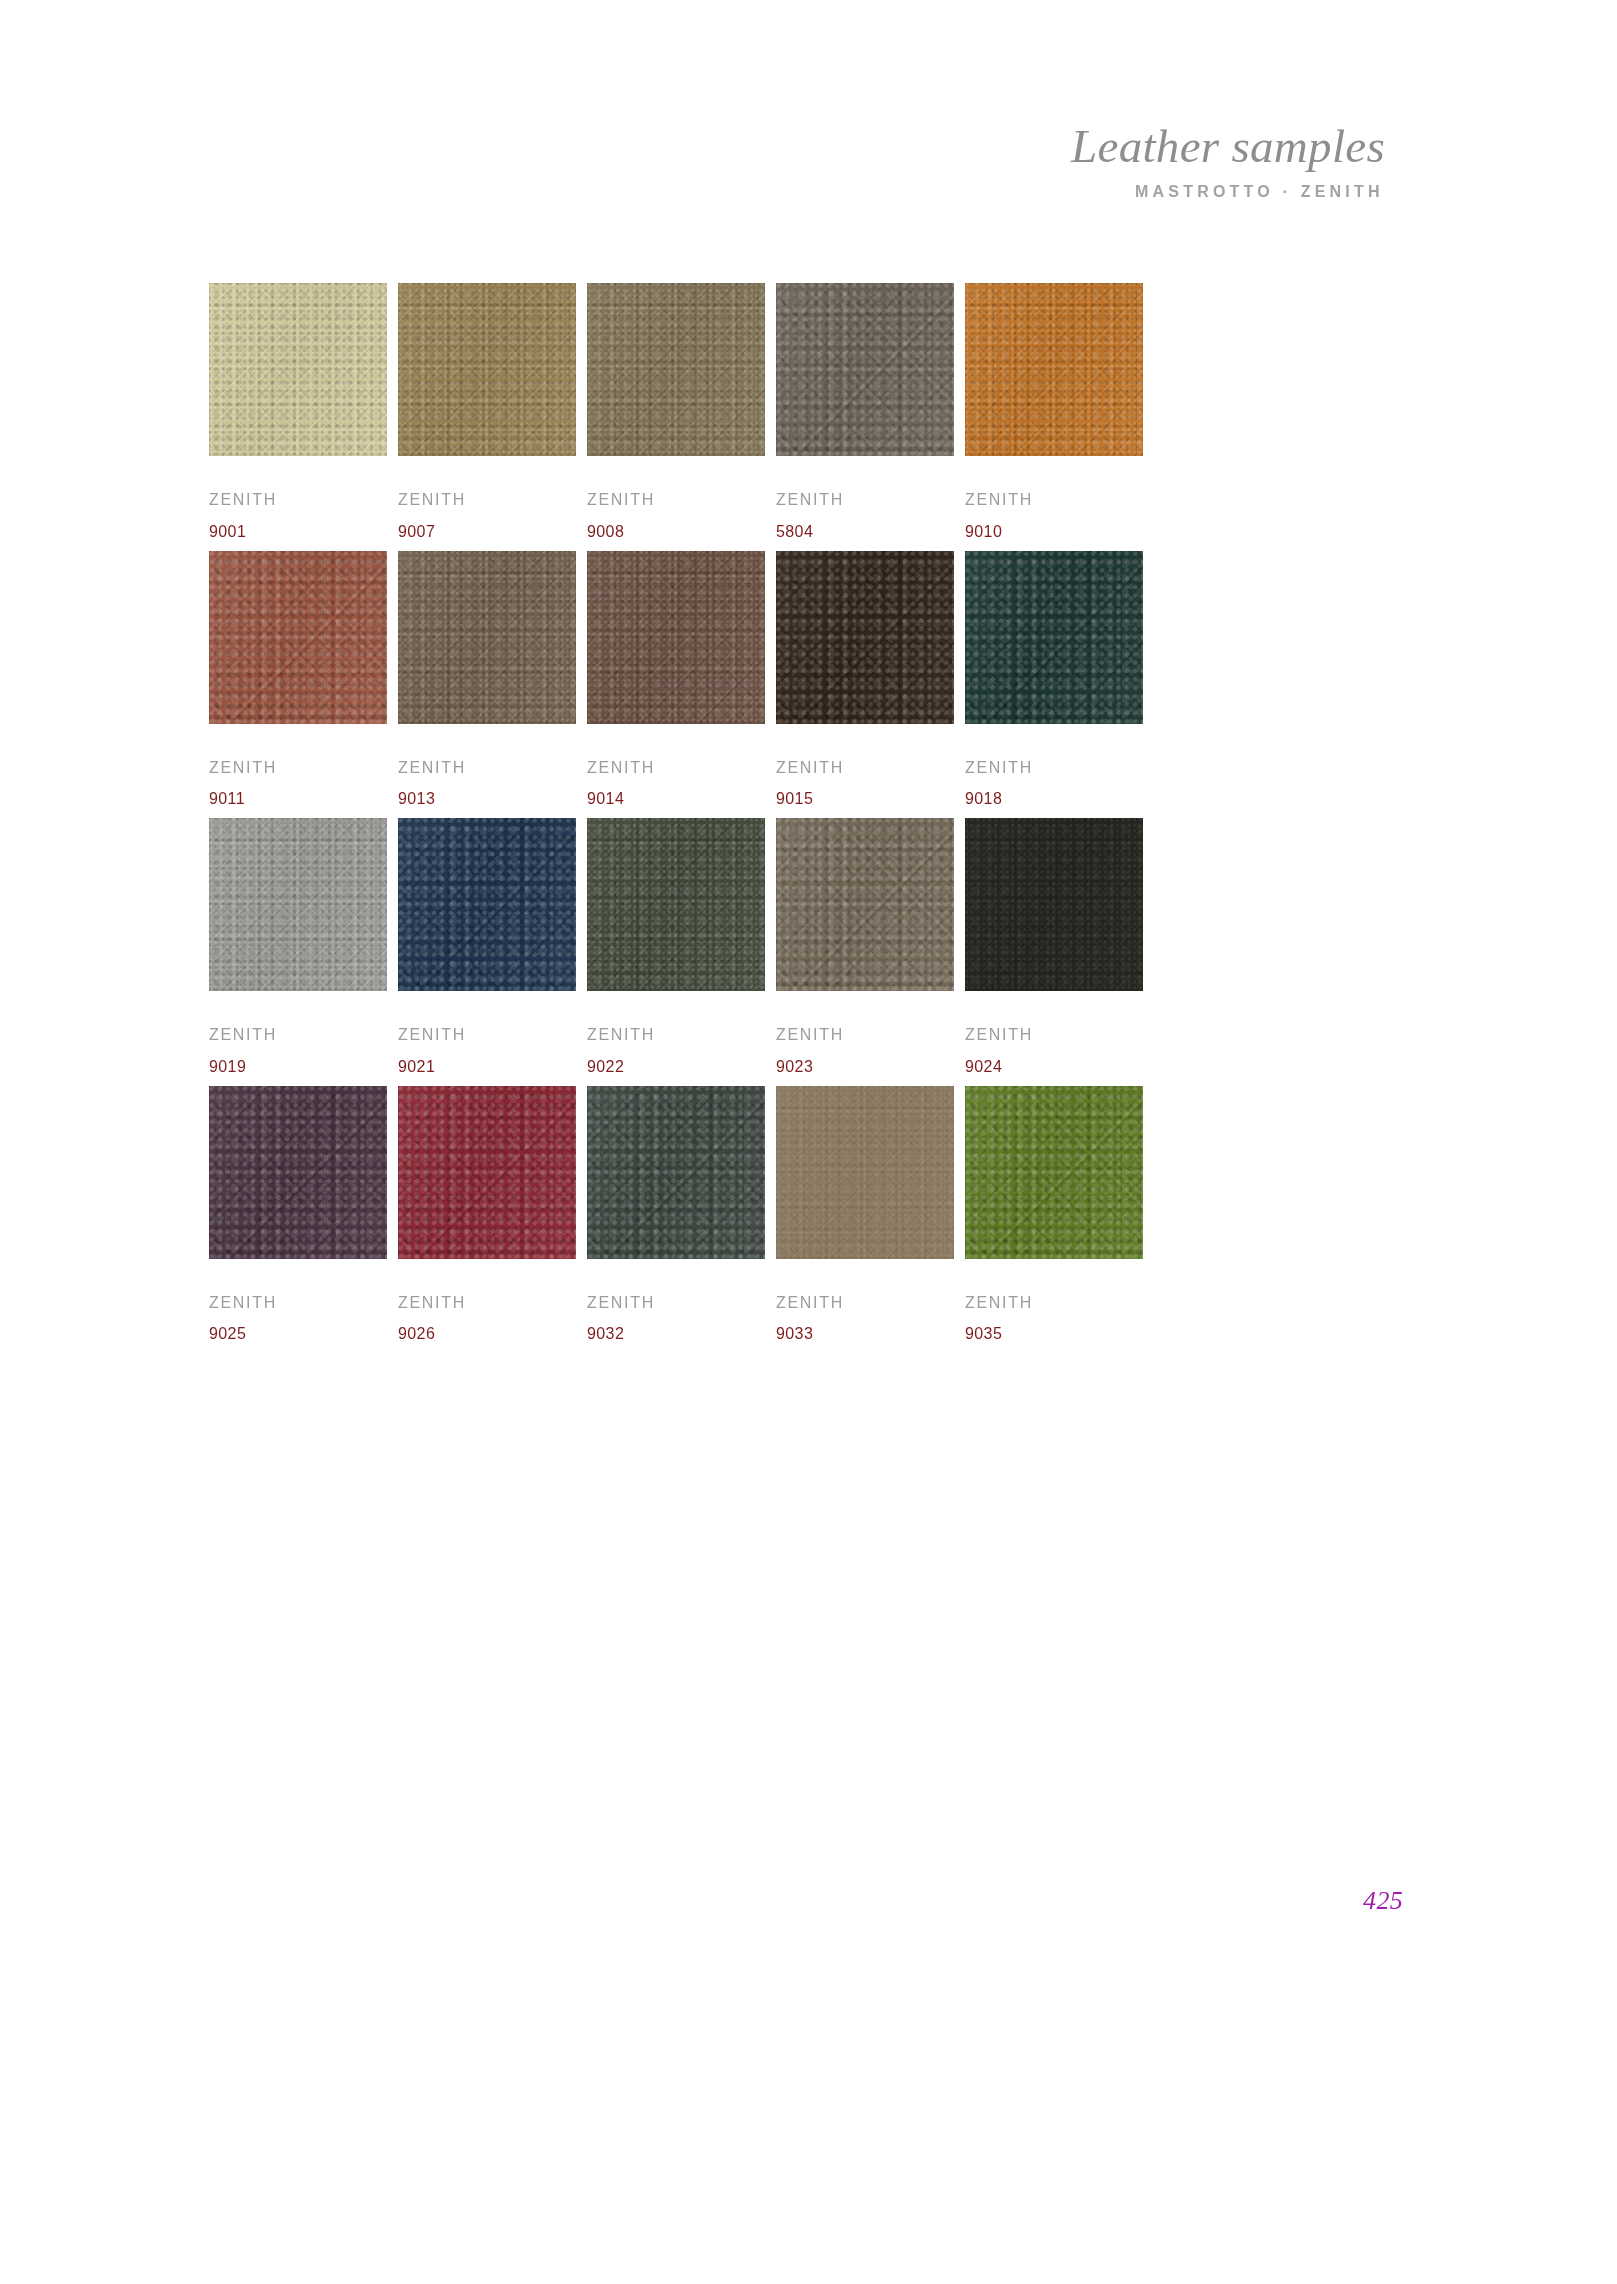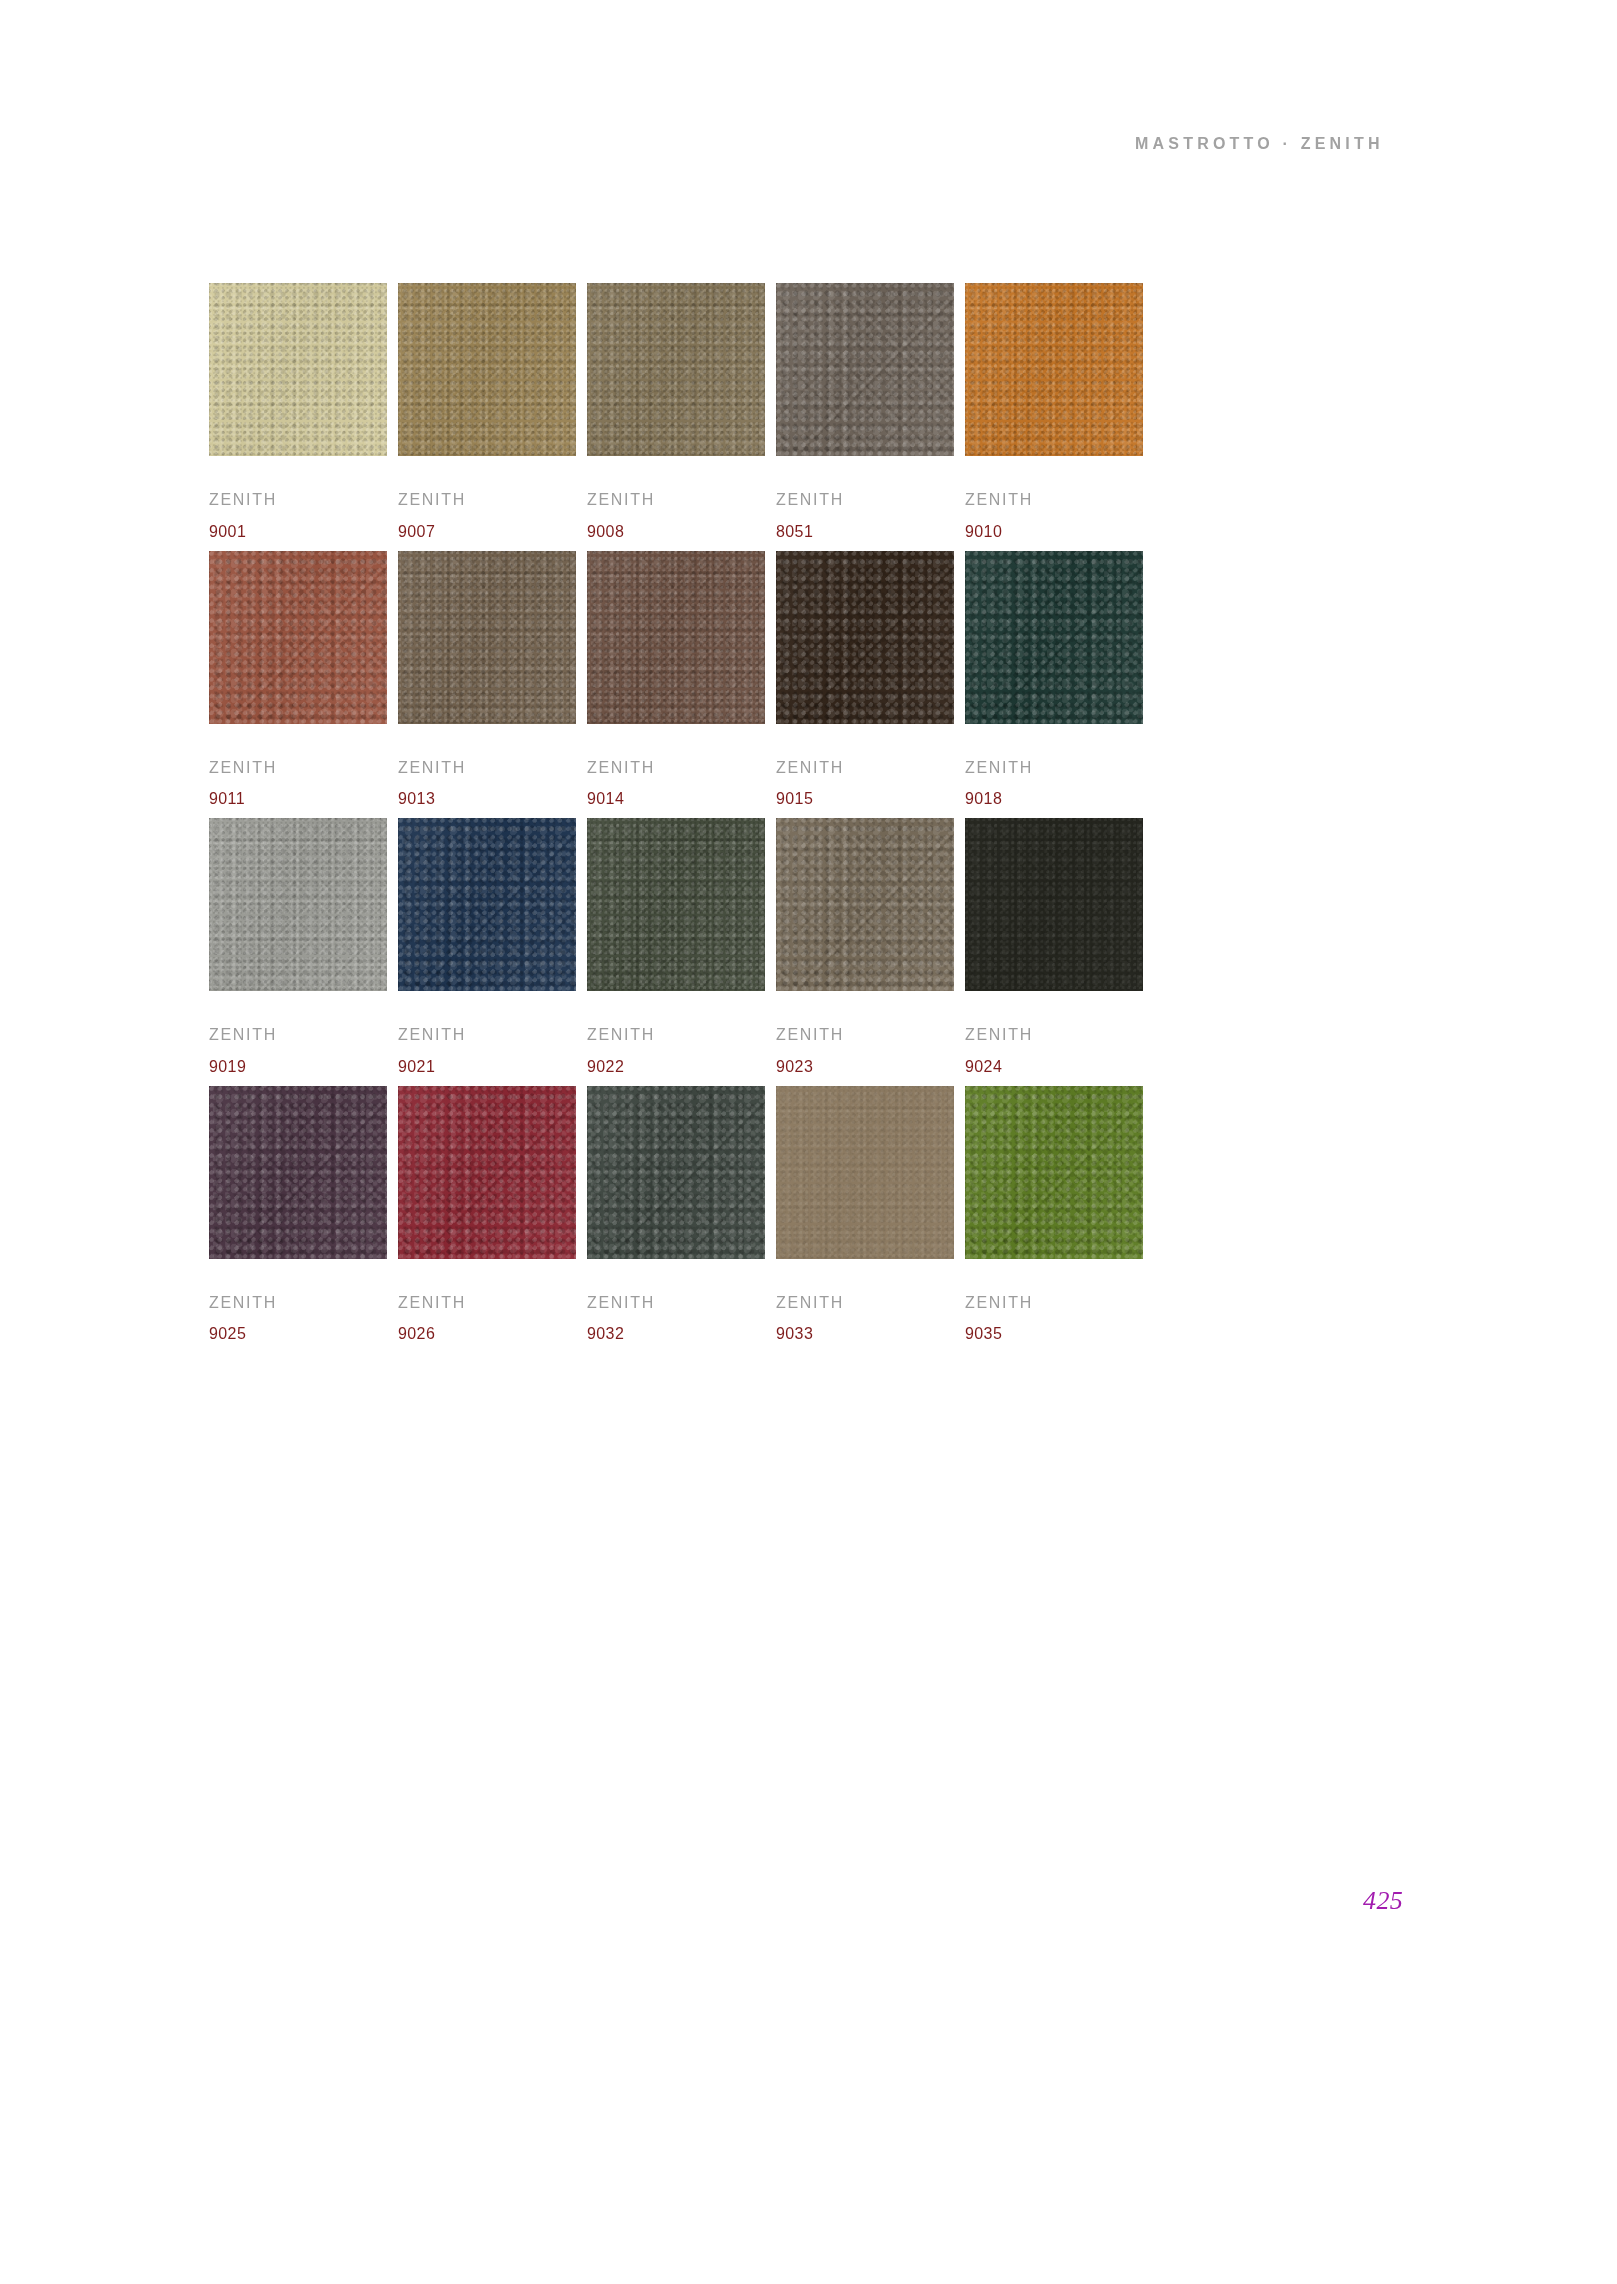--- a/index.html
+++ b/index.html
@@ -133,20 +133,21 @@
     color: #a21caf;
     letter-spacing: 0.3px;
   }
 </style>
 </head>
 <body>
 
 <div class="page">
 
   <div class="header">
+    <div class="header-title">Leather samples</div>
     <div class="header-subtitle">MASTROTTO · ZENITH</div>
   </div>
 
   <div class="grid" id="swatch-grid">
       <div class="swatch-cell">
         <div class="swatch-chip" style="background-color: rgb(211, 203, 157);"></div>
         <div class="swatch-label">ZENITH</div>
         <div class="swatch-code">9001</div>
       </div>
       <div class="swatch-cell">
@@ -155,21 +156,21 @@
         <div class="swatch-code">9007</div>
       </div>
       <div class="swatch-cell">
         <div class="swatch-chip" style="background-color: rgb(132, 117, 87);"></div>
         <div class="swatch-label">ZENITH</div>
         <div class="swatch-code">9008</div>
       </div>
       <div class="swatch-cell">
         <div class="swatch-chip coarse" style="background-color: rgb(109, 99, 89);"></div>
         <div class="swatch-label">ZENITH</div>
-        <div class="swatch-code">8051</div>
+        <div class="swatch-code">5804</div>
       </div>
       <div class="swatch-cell">
         <div class="swatch-chip" style="background-color: rgb(196, 117, 38);"></div>
         <div class="swatch-label">ZENITH</div>
         <div class="swatch-code">9010</div>
       </div>
       <div class="swatch-cell">
         <div class="swatch-chip coarse" style="background-color: rgb(154, 84, 64);"></div>
         <div class="swatch-label">ZENITH</div>
         <div class="swatch-code">9011</div>

